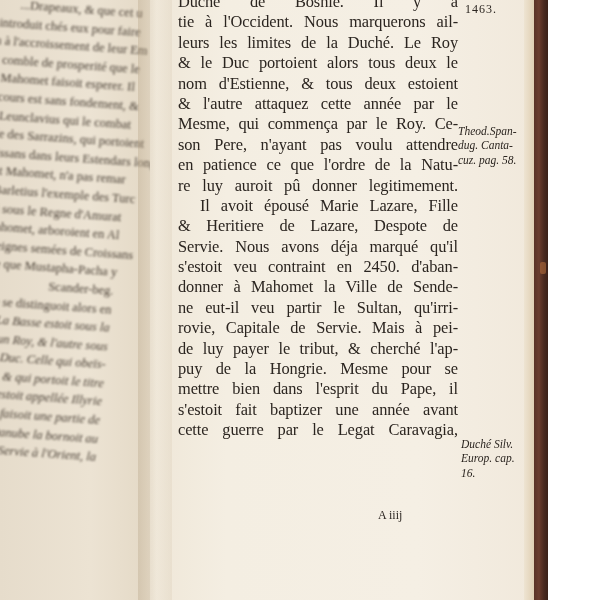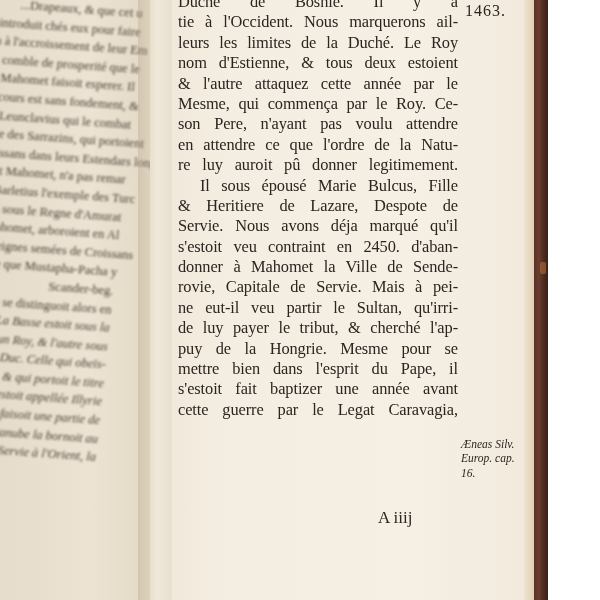--- a/index.html
+++ b/index.html
@@ -107,30 +107,30 @@
       text-align-last: justify;
       height: 20.4px;
     }
     .body-text .line.last { text-align-last: left; }
     .body-text .line.indent { padding-left: 22px; }
     .signature {
       position: absolute;
       left: 378px;
       top: 508px;
       font-family: "Liberation Serif", serif;
-      font-size: 17px;
+      font-size: 12px;
       color: #2b2520;
       white-space: nowrap;
     }
     .year {
       position: absolute;
       left: 465px;
       top: 2px;
       font-family: "Liberation Serif", serif;
-      font-size: 16px;
+      font-size: 12px;
       color: #2b2520;
       letter-spacing: 1px;
     }
     .margin-note {
       position: absolute;
       font-family: "Liberation Serif", serif;
       font-style: italic;
       font-size: 11.5px;
       line-height: 14.4px;
       color: #2b2520;
@@ -179,42 +179,48 @@
   <div class="gutter"></div>
   <div class="page-edge"></div>
   <div class="binding"></div>
 
   <div class="year">1463.</div>
 
   <div class="body-text">
     <span class="line">Duché de Bosnie. Il y a</span>
     <span class="line">tie à l'Occident. Nous marquerons ail-</span>
     <span class="line">leurs les limites de la Duché. Le Roy</span>
+    <span class="line">&amp; le Duc portoient alors tous deux le</span>
     <span class="line">nom d'Estienne, &amp; tous deux estoient</span>
     <span class="line">&amp; l'autre attaquez cette année par le</span>
     <span class="line">Mesme, qui commença par le Roy. Ce-</span>
     <span class="line">son Pere, n'ayant pas voulu attendre</span>
-    <span class="line">en attendre ce que l'ordre de la Natu-</span>
+    <span class="line">en patience ce que l'ordre de la Natu-</span>
     <span class="line">re luy auroit pû donner legitimement.</span>
-    <span class="line indent">Il sous épousé Marie Bulcus, Fille</span>
+    <span class="line indent">Il avoit épousé Marie Lazare, Fille</span>
     <span class="line">&amp; Heritiere de Lazare, Despote de</span>
     <span class="line">Servie. Nous avons déja marqué qu'il</span>
     <span class="line">s'estoit veu contraint en 2450. d'aban-</span>
     <span class="line">donner à Mahomet la Ville de Sende-</span>
+    <span class="line">ne eut-il veu partir le Sultan, qu'irri-</span>
     <span class="line">rovie, Capitale de Servie. Mais à pei-</span>
-    <span class="line">ne eut-il veu partir le Sultan, qu'irri-</span>
     <span class="line">de luy payer le tribut, &amp; cherché l'ap-</span>
     <span class="line">puy de la Hongrie. Mesme pour se</span>
     <span class="line">mettre bien dans l'esprit du Pape, il</span>
     <span class="line">s'estoit fait baptizer une année avant</span>
     <span class="line">cette guerre par le Legat Caravagia,</span>
   </div>
 
   <div class="signature">A iiij</div>
 
+  <div class="margin-note note-1">
+    <span class="nline">Theod.Span-</span>
+    <span class="nline">dug. Canta-</span>
+    <span class="nline">cuz. pag. 58.</span>
+  </div>
 
   <div class="margin-note note-2">
-    <span class="nline">Æneas Silv.</span>
+    <span class="nline">Duché Silv.</span>
     <span class="nline">Europ. cap.</span>
     <span class="nline">16.</span>
   </div>
 
 </div>
 
 </body></html>

